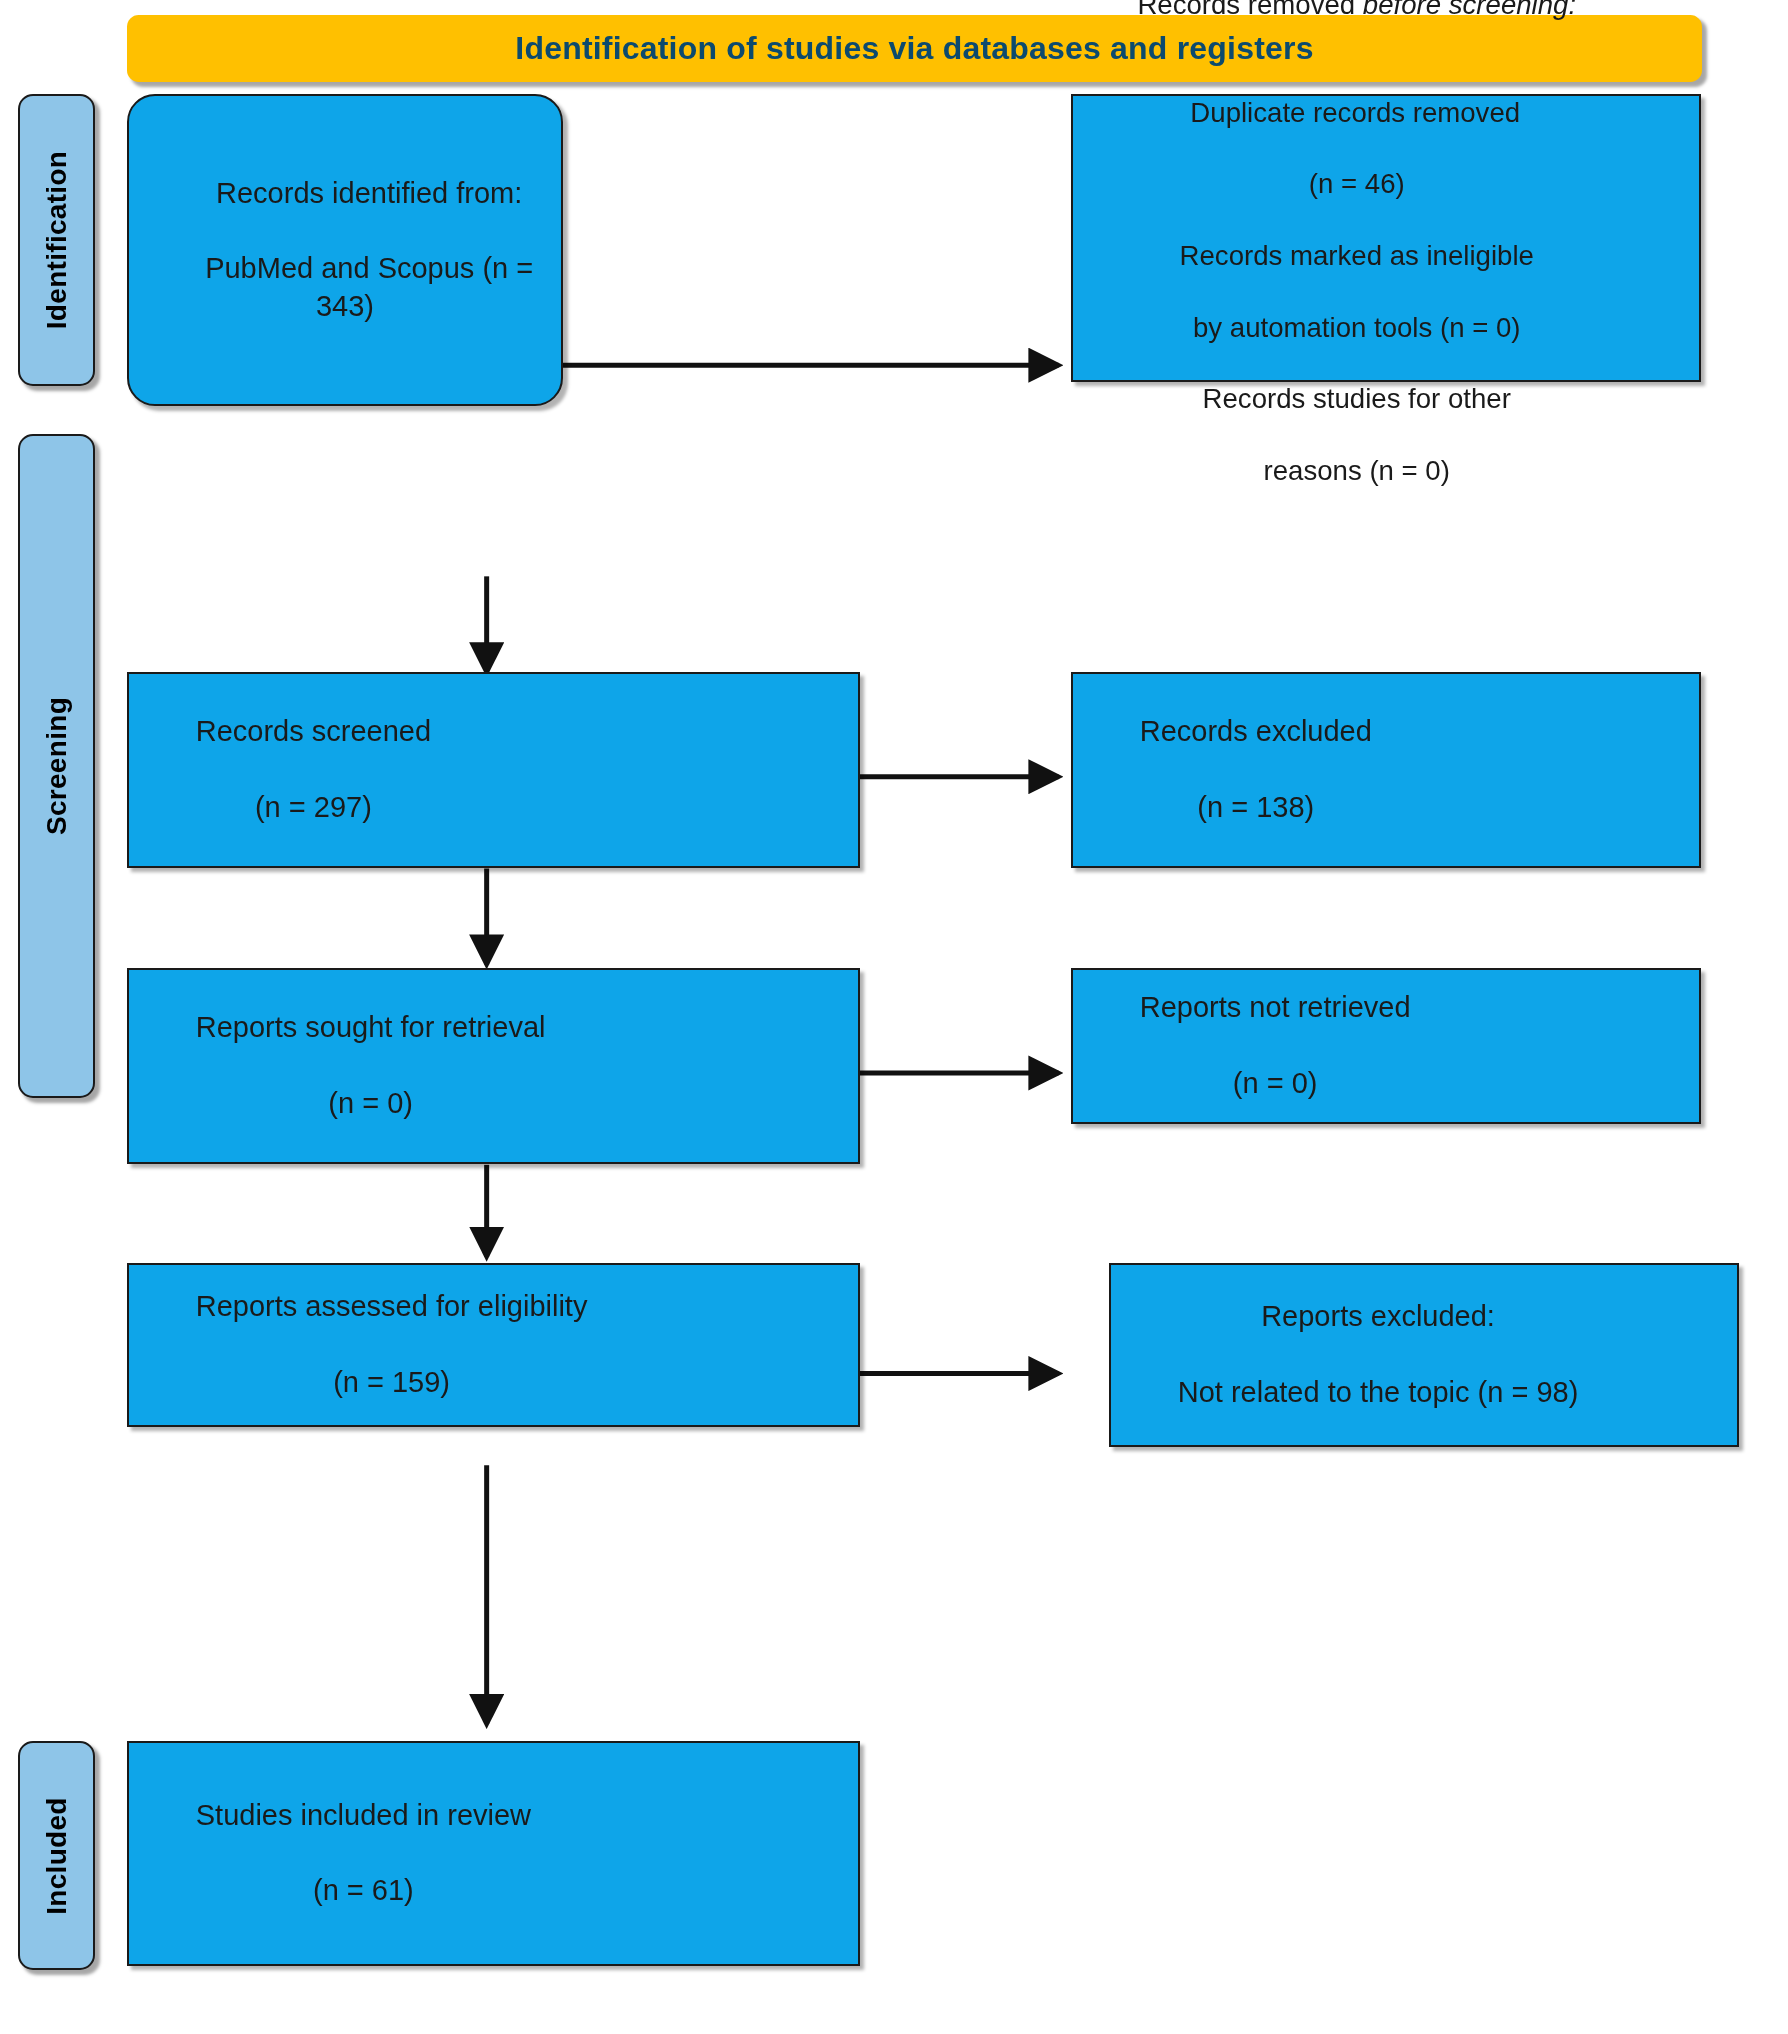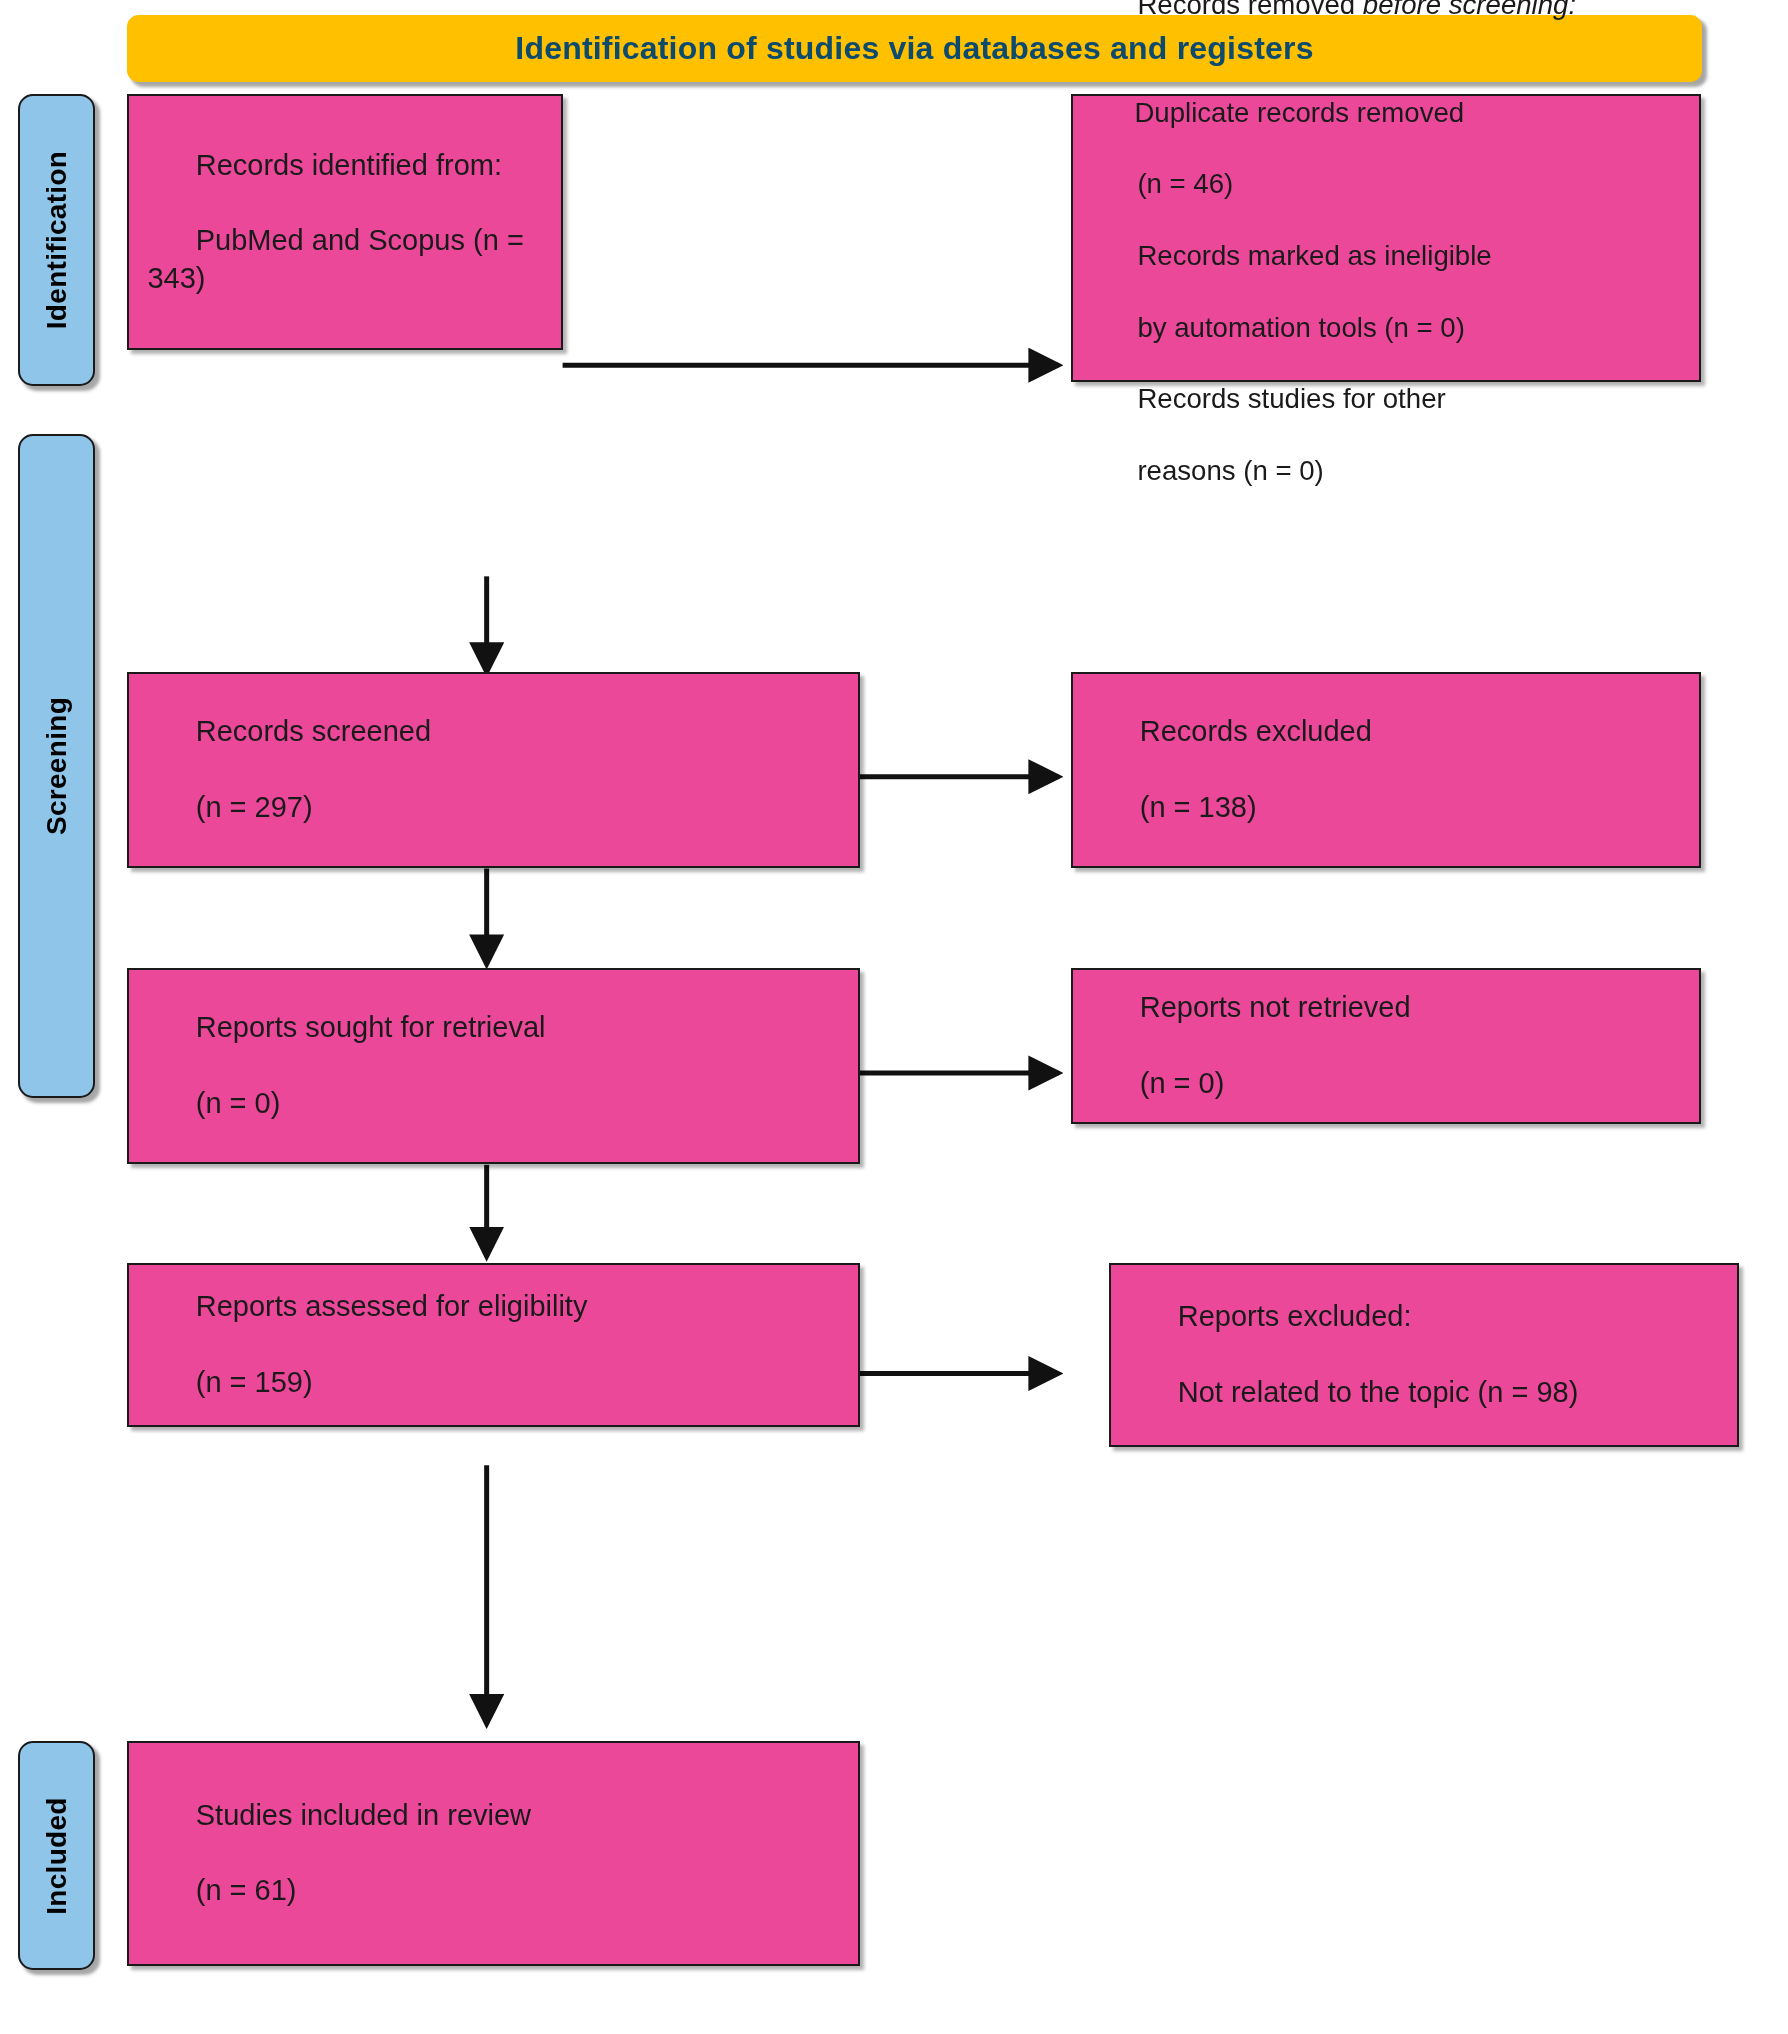--- a/index.html
+++ b/index.html
@@ -62,27 +62,28 @@
     color: #000000;
     letter-spacing: 0.3px;
   }
   #stage-identification { left: 18.4px;  top: 94px;  width: 73px;  height: 288px; }
   #stage-screening      { left: 18.4px;  top: 434px;  width: 73px;  height: 660px; }
   #stage-included       { left: 18.4px;  top: 1741px; width: 73px;  height: 225px; }
 
   
   .box {
     position: absolute;
-    background: #ec4899;
+    background: #0ea5e9;
     border: 2.5px solid #1a1a1a;
     box-shadow: 4.2px 4.2px 3.3px rgba(0,0,0,0.30);
     display: flex;
     align-items: center;
     box-sizing: border-box;
     padding: 0 18.4px;
+    text-align: center;
   }
   .box-text {
     font-size: 29px;
     line-height: 1.30;
     color: #1a1a1a;
     white-space: pre-wrap;
   }
   .box-text.small { font-size: 27.6px; }
   .em { font-style: italic; }
   .indent { padding-left: 43px; display: block; }
@@ -140,21 +141,21 @@
   <div class="stage" id="stage-identification">
     <span class="stage-label">Identification</span>
   </div>
   <div class="stage" id="stage-screening">
     <span class="stage-label">Screening</span>
   </div>
   <div class="stage" id="stage-included">
     <span class="stage-label">Included</span>
   </div>
 
-  <div class="box" id="box-identified" style="left:127px; top:94px; width:436px; height:256px;">
+  <div class="box" id="box-identified" style="left:127px; top:94px; width:436px; height:312px;border-radius:28px;">
     <div class="box-text">
       <span>Records identified from:</span><br>
       <span>PubMed and Scopus (n = 343)</span>
     </div>
   </div>
 
   <div class="box" id="box-removed" style="left:1071px; top:94px; width:630px; height:288px;">
     <div class="box-text small">
       <span>Records removed </span><span class="em">before screening</span><span class="em">:</span><br>
       <span class="indent">Duplicate records removed</span>

